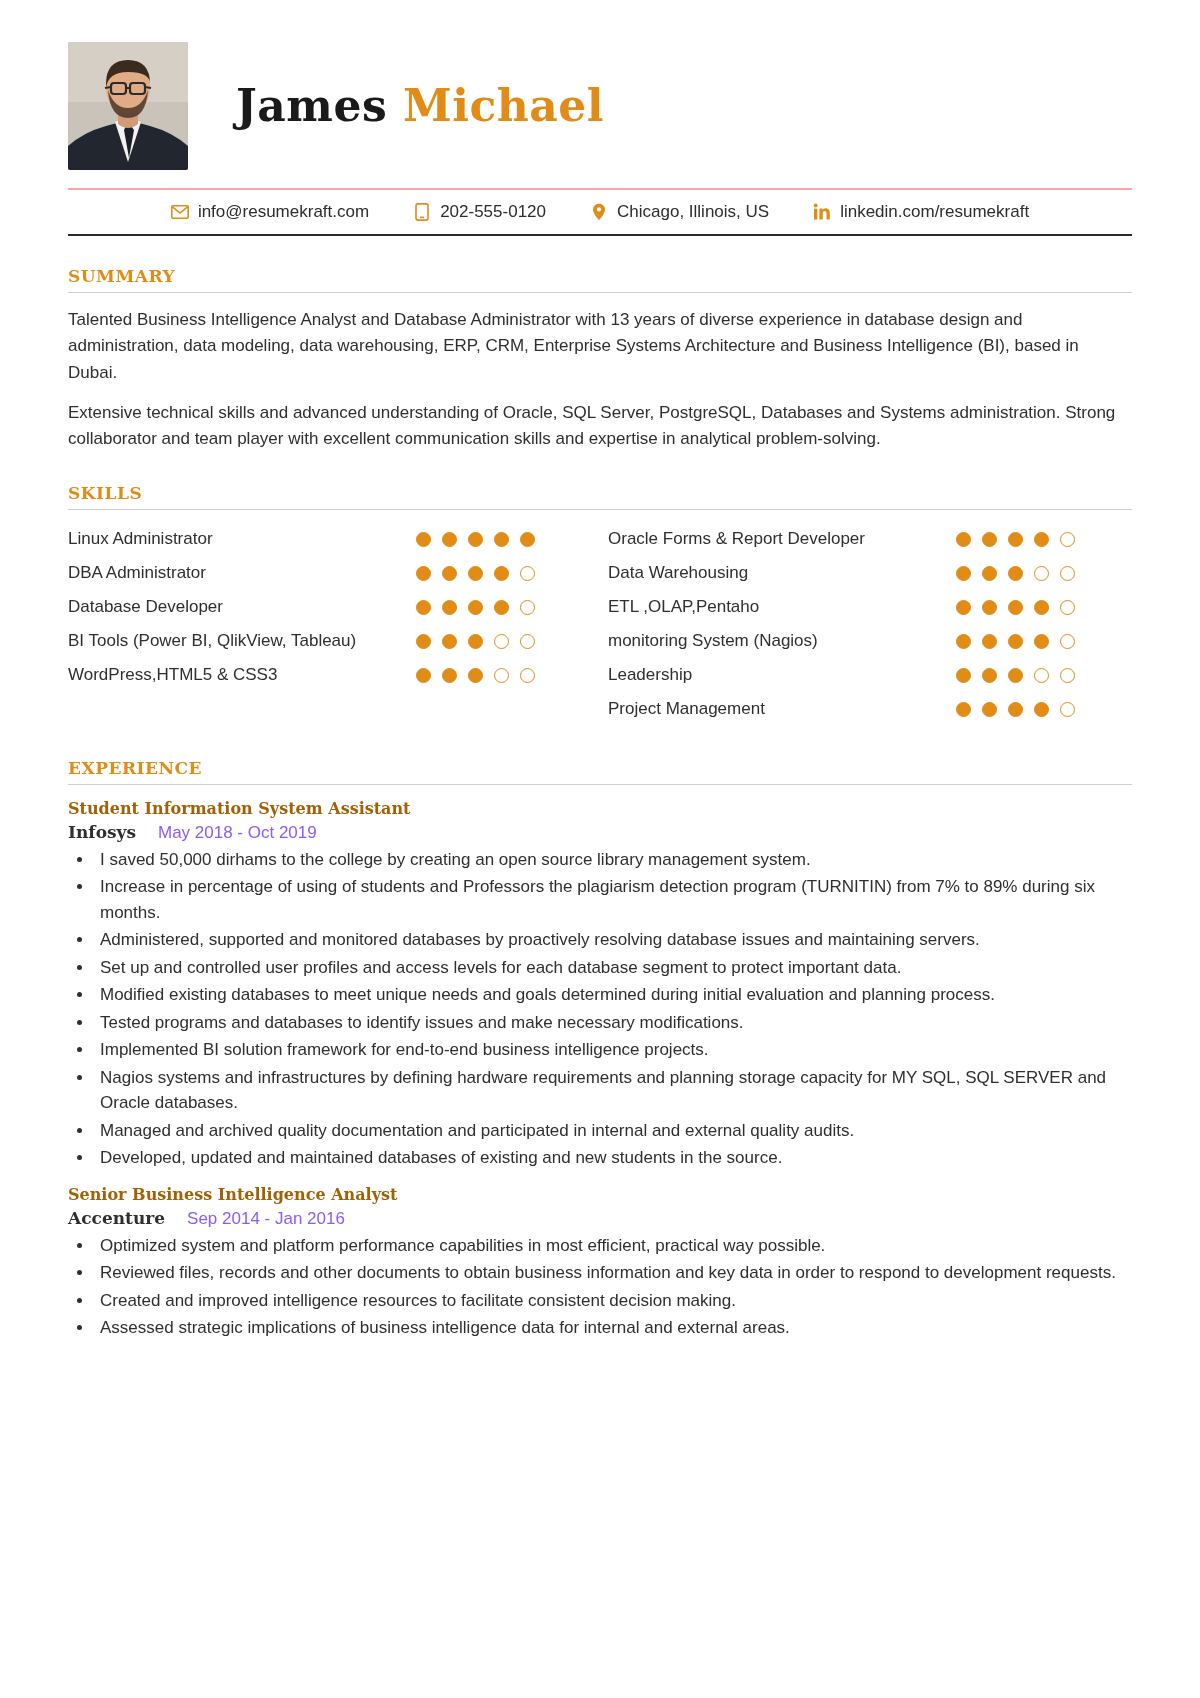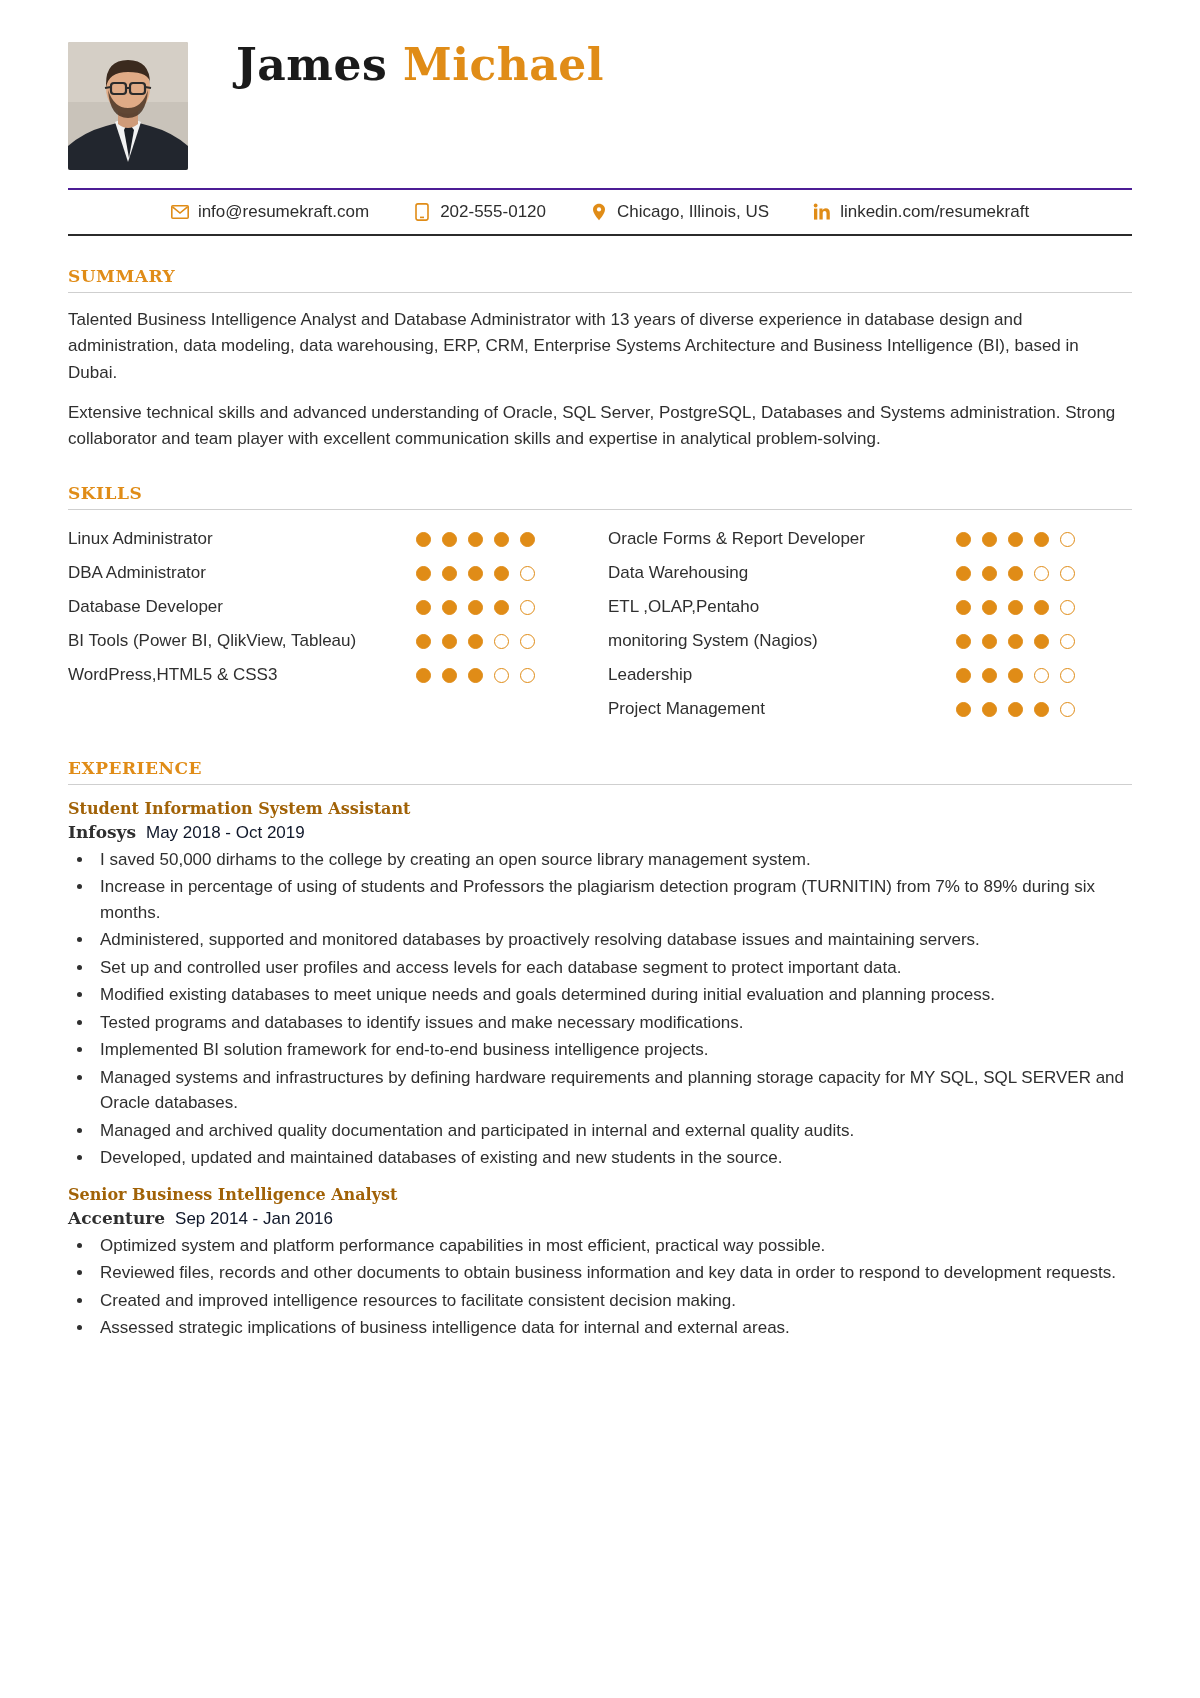--- a/index.html
+++ b/index.html
@@ -15,21 +15,21 @@
   .page {
     width: 1200px;
     height: 1698px;
     padding: 30px 68px 0 68px;
     position: relative;
   }
 
   
   .header {
     display: flex;
-    align-items: flex-start;
+    align-items: center;
     padding: 12px 0 18px 0;
   }
   .avatar {
     width: 120px;
     height: 128px;
     flex: 0 0 120px;
     overflow: hidden;
     border-radius: 2px;
     position: relative;
     background: #d8d3cc;
@@ -51,21 +51,21 @@
     margin-top: 10px;
     font-family: "DejaVu Serif", serif;
     font-size: 18px;
     letter-spacing: 4.5px;
     color: #9b9b9b;
     font-weight: 700;
   }
 
   
   .contact-bar {
-    border-top: 2px solid #4c1d95;
+    border-top: 2px solid #fca5a5;
     border-bottom: 2px solid #2b2b2b;
     padding: 12px 0;
     display: flex;
     justify-content: center;
     gap: 44px;
     align-items: center;
   }
   .contact-item {
     display: flex;
     align-items: center;
@@ -154,22 +154,22 @@
   .job-meta {
     font-size: 17px;
     margin-bottom: 4px;
   }
   .job-company {
     font-family: "DejaVu Serif", serif;
     font-weight: 700;
     color: #2f2f2f;
   }
   .job-dates {
-    color: #0f172a;
-    margin-left: 10px;
+    color: #8b5cf6;
+    margin-left: 22px;
     text-align: center;
   }
   ul.bullets {
     margin: 4px 0 14px 0;
     padding-left: 26px;
   }
   ul.bullets li {
     font-size: 17px;
     line-height: 1.5;
     color: #2f2f2f;
@@ -395,21 +395,21 @@
           <div class="job-role">Student Information System Assistant</div>
           <div class="job-meta"><span class="job-company">Infosys</span><span class="job-dates">May 2018 - Oct 2019</span></div>
           <ul class="bullets">
             <li>I saved 50,000 dirhams to the college by creating an open source library management system.</li>
             <li>Increase in percentage of using of students and Professors the plagiarism detection program (TURNITIN) from 7% to 89% during six months.</li>
             <li>Administered, supported and monitored databases by proactively resolving database issues and maintaining servers.</li>
             <li>Set up and controlled user profiles and access levels for each database segment to protect important data.</li>
             <li>Modified existing databases to meet unique needs and goals determined during initial evaluation and planning process.</li>
             <li>Tested programs and databases to identify issues and make necessary modifications.</li>
             <li>Implemented BI solution framework for end-to-end business intelligence projects.</li>
-            <li>Managed systems and infrastructures by defining hardware requirements and planning storage capacity for MY SQL, SQL SERVER and Oracle databases.</li>
+            <li>Nagios systems and infrastructures by defining hardware requirements and planning storage capacity for MY SQL, SQL SERVER and Oracle databases.</li>
             <li>Managed and archived quality documentation and participated in internal and external quality audits.</li>
             <li>Developed, updated and maintained databases of existing and new students in the source.</li>
           </ul>
         </div>
         <div class="job">
           <div class="job-role">Senior Business Intelligence Analyst</div>
           <div class="job-meta"><span class="job-company">Accenture</span><span class="job-dates">Sep 2014 - Jan 2016</span></div>
           <ul class="bullets">
             <li>Optimized system and platform performance capabilities in most efficient, practical way possible.</li>
             <li>Reviewed files, records and other documents to obtain business information and key data in order to respond to development requests.</li>

